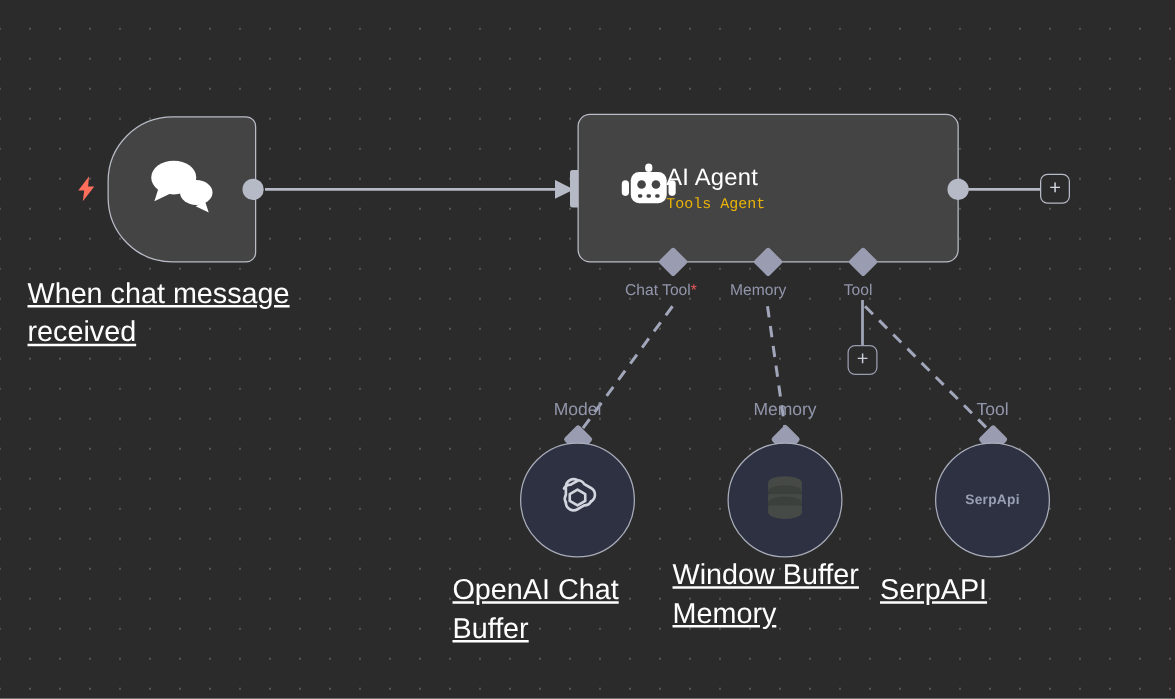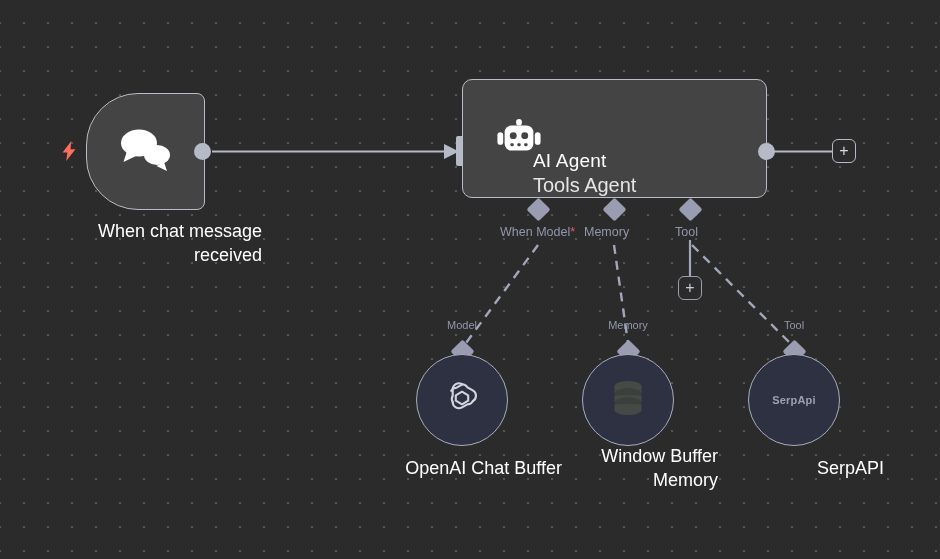--- a/index.html
+++ b/index.html
@@ -32,38 +32,38 @@
     position: absolute;
     left: 58px; top: 133px;
     width: 22px; height: 36px;
     color: #ff6d5b;
     display: flex; align-items: center; justify-content: center;
   }
 
   
   .agent-node {
     position: absolute;
-    left: 462px; top: 79px;
+    left: 462px; top: 91px;
     width: 305px; height: 119px;
     background: #444444;
     border: 1.5px solid #b9bcc7;
     border-radius: 10px;
-    display: flex; align-items: flex-end;
+    display: flex; align-items: center;
     padding-left: 70px;
   }
   .agent-icon {
     position: absolute;
     left: 33px; top: 50%;
     transform: translateY(-50%);
     width: 46px; height: 46px;
     color: #ffffff;
   }
   .agent-text { display: flex; flex-direction: column; gap: 2px; }
   .agent-title { color: #ffffff; font-size: 19px; font-weight: 400; letter-spacing: .2px; }
-  .agent-sub  { color: #e5e5e5; font-size: 20px; font-weight: 400; }
+  .agent-sub  { color: #eab308; font-size: 12px; font-weight: 400; font-family: Liberation Mono, monospace; }
 
   
   .io-dot {
     position: absolute;
     width: 17px; height: 17px;
     border-radius: 50%;
     background: #b6bac6;
   }
   .in-rect {
     position: absolute;
@@ -112,32 +112,33 @@
   .sub-diamond {
     position: absolute;
     width: 17px; height: 17px;
     background: #9a9db1;
     transform: rotate(45deg);
     border-radius: 2px;
   }
   .sub-label {
     position: absolute;
     color: #9296ab;
-    font-size: 11px;
+    font-size: 14px;
     white-space: nowrap;
     transform: translateX(-50%);
   }
   .node-title {
     position: absolute;
     color: #ffffff;
-    font-size: 18px;
-    text-align: right;
+    font-size: 23px;
+    text-align: left;
     line-height: 1.36;
     transform: translateX(-50%);
     white-space: pre-line;
+    text-decoration: underline;
   }
   .serp-text {
     color: #9aa0b3;
     font-size: 11px;
     font-weight: 700;
     letter-spacing: .2px;
   }
 </style>
 </head>
 <body>
@@ -206,21 +207,21 @@
     </div>
   </div>
 
   <div class="io-dot" style="left:758px; top:143px;"></div>
 
   <div class="diamond" style="left:530px; top:201px;"></div>
   <div class="diamond" style="left:606px; top:201px;"></div>
   <div class="diamond" style="left:682px; top:201px;"></div>
 
   <div class="conn-label" style="left:500px; top:225px;">
-    <span>When Model</span><span class="req-star">*</span>
+    <span>Chat Tool</span><span class="req-star">*</span>
   </div>
   <div class="conn-label" style="left:584px; top:225px;">Memory</div>
   <div class="conn-label" style="left:675px; top:225px;">Tool</div>
 
   <div class="plus-btn light" style="left:832px; top:139px;">
     <span>+</span>
   </div>
   <div class="plus-btn" style="left:678px; top:276px;">
     <span>+</span>
   </div>

